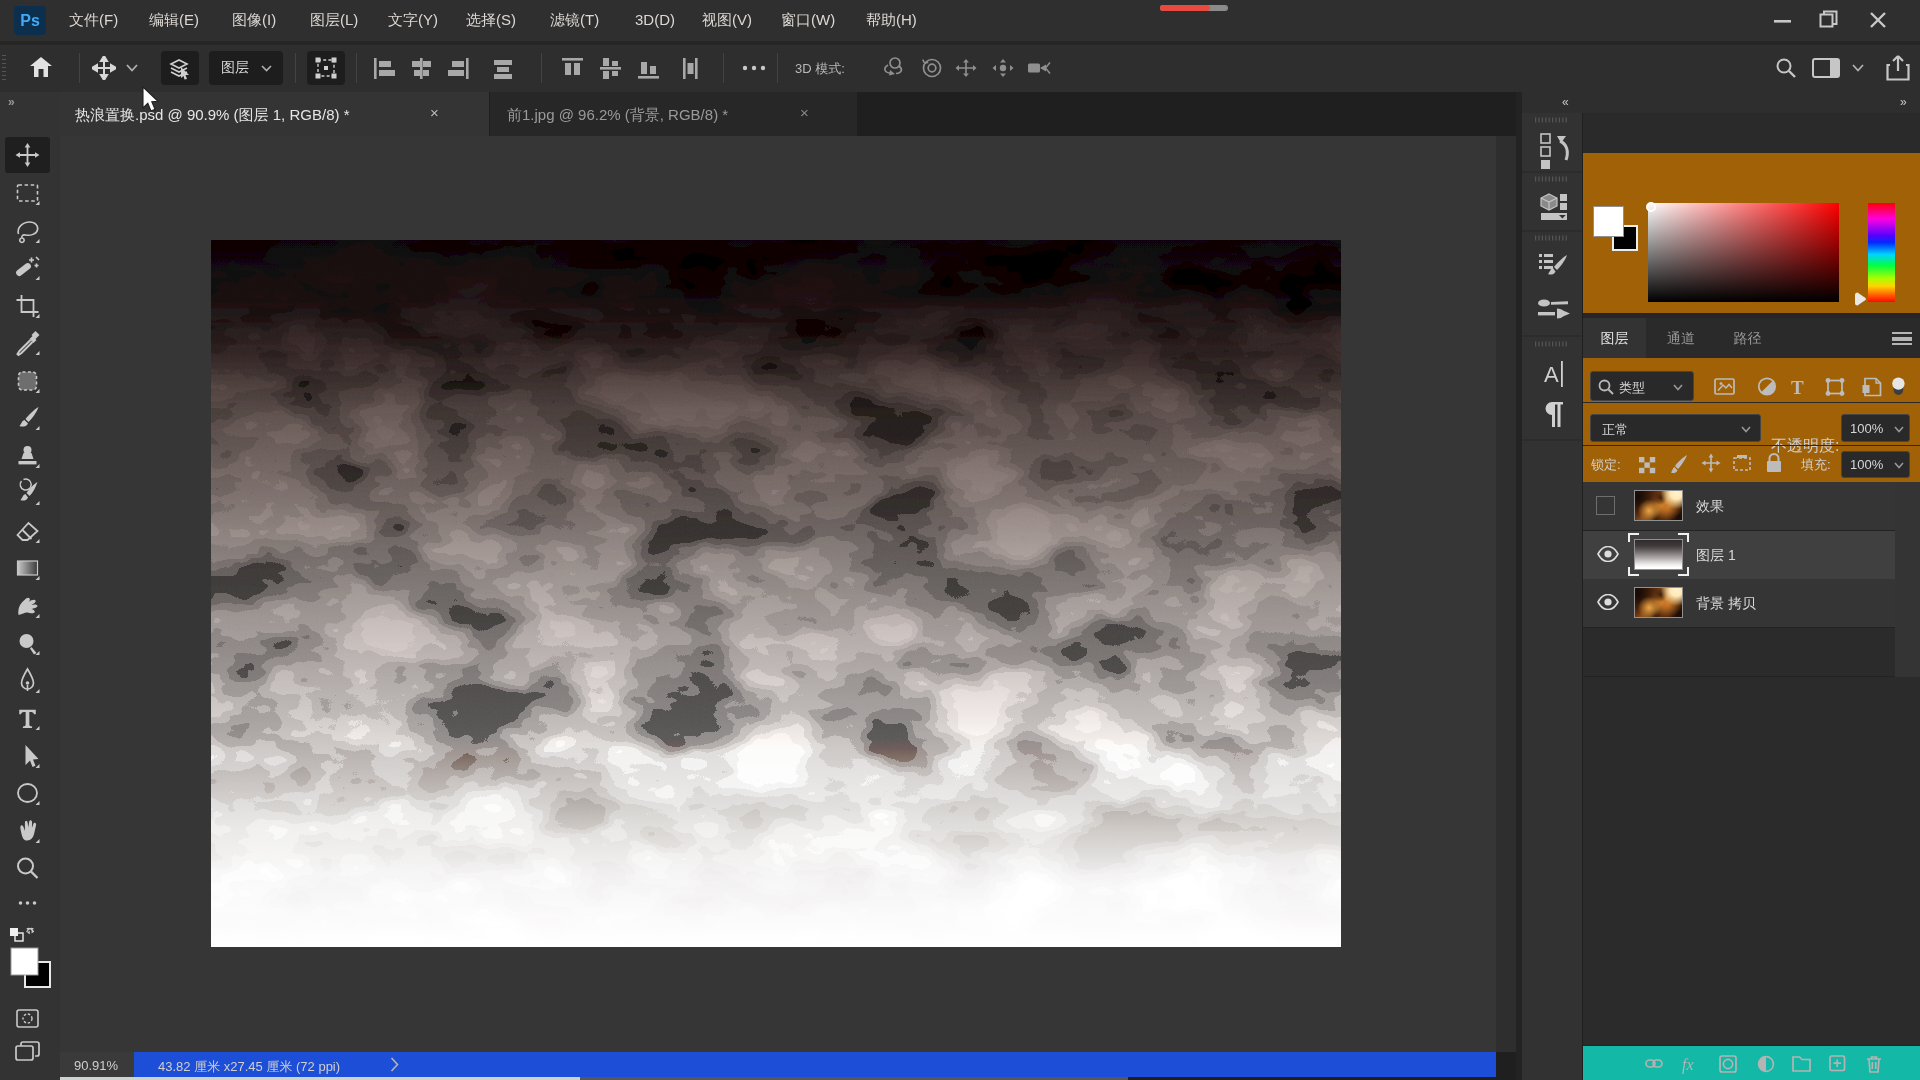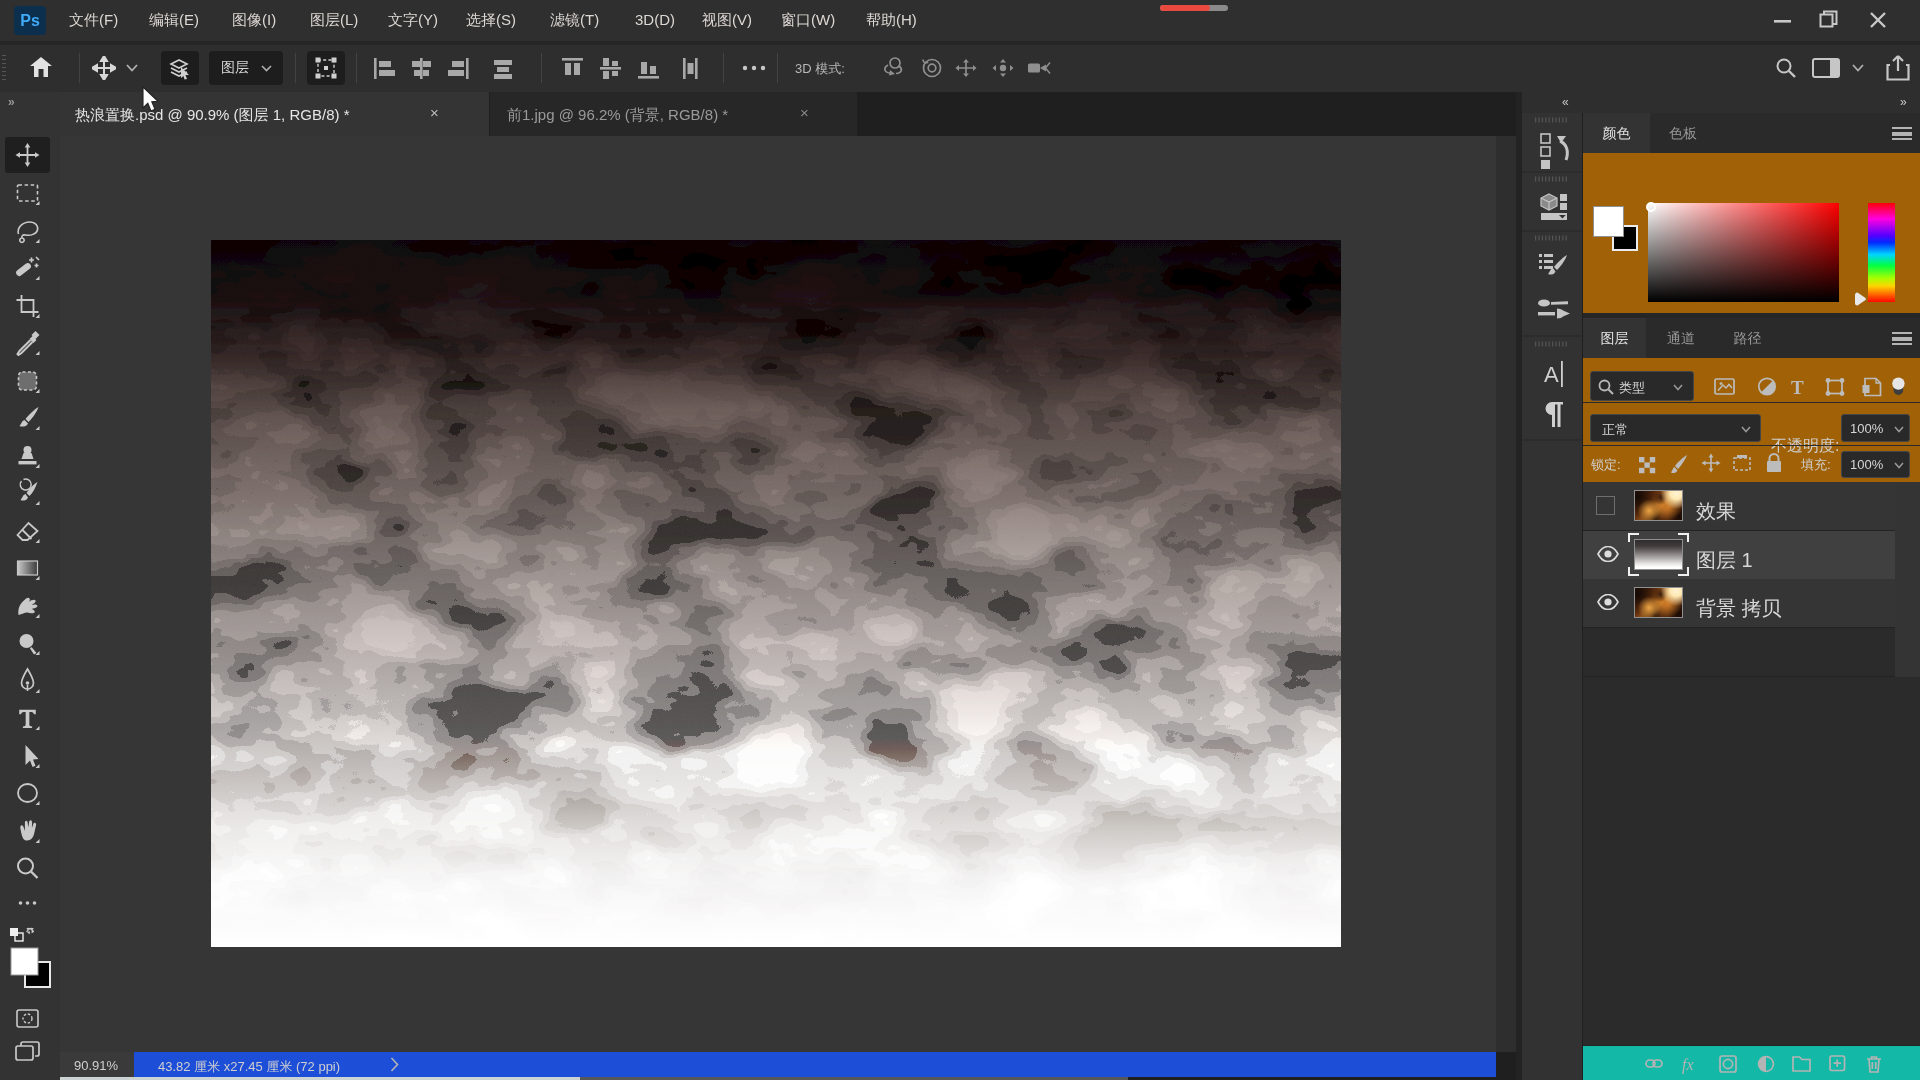--- a/index.html
+++ b/index.html
@@ -26,21 +26,21 @@
 .ptab{position:absolute;top:0;height:40px;font-size:14px;line-height:40px;text-align:center}
 .pbody{position:absolute;left:0;width:337px;background:#a16207}
 .ham{position:absolute;width:20px;height:13px;border-top:2px solid #b4b4b4;border-bottom:2px solid #b4b4b4}
 .ham:before{content:"";position:absolute;left:0;top:2.5px;width:20px;height:2px;background:#b4b4b4}
 .ham:after{content:"";position:absolute;left:0;bottom:2.5px;width:20px;height:2px;background:#b4b4b4}
 .combo{position:absolute;background:#292929;border:1px solid #454545;border-radius:3px;color:#d6d6d6;font-size:13px}
 .lrow{position:absolute;left:0;width:312px;height:48px;background:#353535}
 .eye{position:absolute;left:14px;top:15px}
 .thumb{position:absolute;left:51px;top:8px;width:49px;height:31px;border:1px solid #909090}
 .fire{background:radial-gradient(circle at 88% 8%,#fff3d4 0%,#ffe9b4 12%,rgba(255,210,130,0) 32%),radial-gradient(circle at 55% 22%,rgba(40,18,8,.85) 0%,rgba(40,18,8,0) 22%),radial-gradient(circle at 30% 68%,rgba(244,170,70,.95) 0%,rgba(244,170,70,0) 30%),radial-gradient(circle at 70% 55%,rgba(216,130,42,.9) 0%,rgba(216,130,42,0) 38%),radial-gradient(circle at 6% 20%,rgba(18,8,4,.95) 0%,rgba(18,8,4,0) 42%),radial-gradient(circle at 92% 88%,rgba(24,10,5,.95) 0%,rgba(24,10,5,0) 38%),radial-gradient(circle at 42% 95%,rgba(30,13,5,.9) 0%,rgba(30,13,5,0) 35%),linear-gradient(128deg,#33160a 0%,#69330f 32%,#c27a28 55%,#8a4514 72%,#2e1408 100%)}
-.ltxt{position:absolute;left:113px;top:16px;font-size:20px;color:#d8d8d8}
+.ltxt{position:absolute;left:113px;top:16px;font-size:14px;color:#d8d8d8}
 </style></head><body>
 
 <div id="menubar">
  <div class="abs" style="left:14px;top:6px;width:32px;height:29px;background:#0b2f4d;border-radius:4px;color:#41aaf7;font-size:16px;font-weight:bold;text-align:center;line-height:29px">Ps</div>
  <div class="mi" style="left:69px">文件(F)</div>
  <div class="mi" style="left:149px">编辑(E)</div>
  <div class="mi" style="left:232px">图像(I)</div>
  <div class="mi" style="left:310px">图层(L)</div>
  <div class="mi" style="left:388px">文字(Y)</div>
  <div class="mi" style="left:466px">选择(S)</div>
@@ -509,25 +509,20 @@
 
   <g transform="translate(22,289)">
           <path d="M8 0 L19 0 L19 2.6 L16.5 2.6 L16.5 25 L13.5 25 L13.5 2.6 L11 2.6 L11 25 L8 25 L8 13 a6.5 6.5 0 0 1 0 -13 Z" stroke="none" fill="#d0d0d0"></path>
         </g>
  </g>
 </svg>
 </div>
 
 <div id="pcol">
 
- <div class="ptabs" style="top:0">
-  <div class="ptab" style="left:0;width:67px;background:#333;color:#e2e2e2">颜色</div>
-  <div class="ptab" style="left:67px;width:66px;color:#979797">色板</div>
-  <div class="ham" style="left:309px;top:14px"></div>
- </div>
 
  <div class="pbody" style="top:40px;height:160px">
   <div class="abs" style="left:29px;top:72px;width:26px;height:26px;background:#000;border:2px solid #ececec"></div>
   <div class="abs" style="left:10px;top:53px;width:31px;height:31px;background:#fff;border:1px solid #909090"></div>
   <div class="abs" style="left:65px;top:50px;width:191px;height:99px;background:linear-gradient(to top,#000,rgba(0,0,0,0) 100%),linear-gradient(to right,#fff,#f00)"></div>
   <div class="abs" style="left:63px;top:49px;width:10px;height:10px;border:2px solid #fff;border-radius:50%"></div>
   <div class="abs" style="left:285px;top:50px;width:27px;height:99px;background:linear-gradient(to bottom,#ff0008 0%,#ff00e0 16%,#5500ff 33%,#002bff 40%,#00d4ff 52%,#00ff44 63%,#a8ff00 76%,#ffd400 84%,#ff6a00 92%,#ff0800 100%)"></div>
   <svg class="abs" style="left:271px;top:139px" width="13" height="14" viewBox="0 0 13 14">
         <path d="M1 3 Q1 0.5 3.5 0.5 L11.5 6 Q12.5 7 11.5 8 L3.5 13.5 Q1 13.5 1 11 Z" fill="#e8e8e8"></path>
       </svg>

